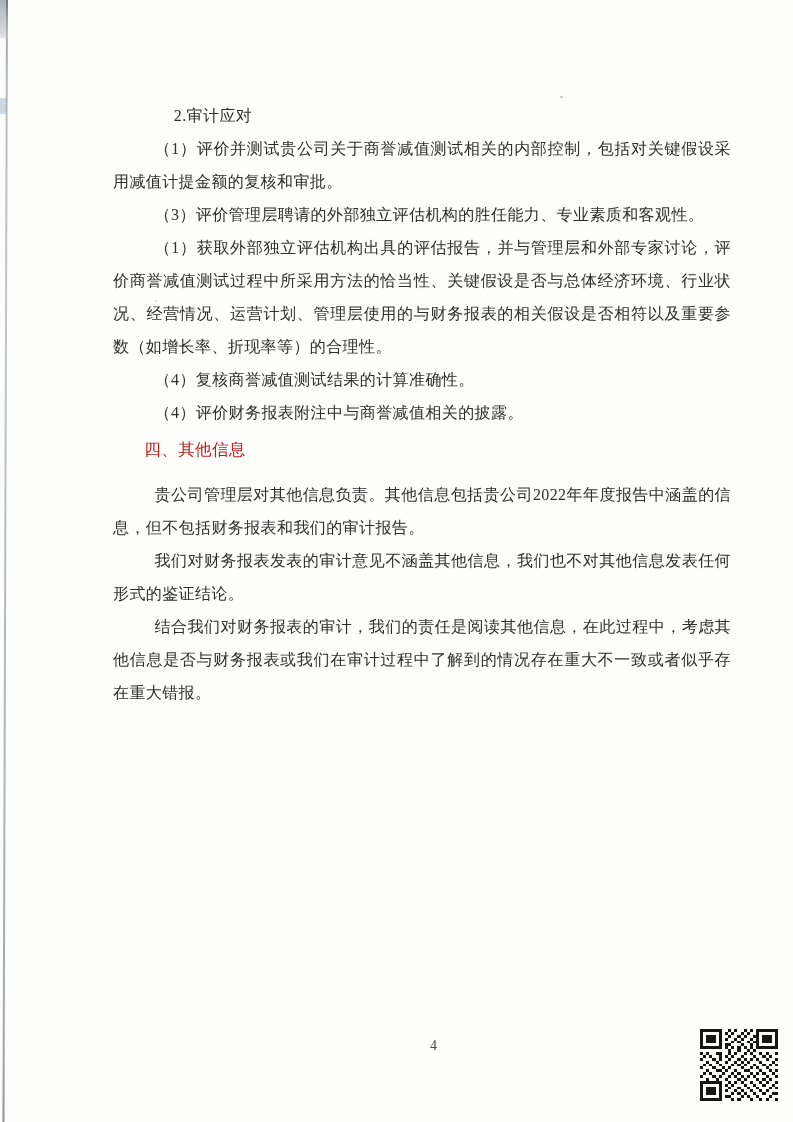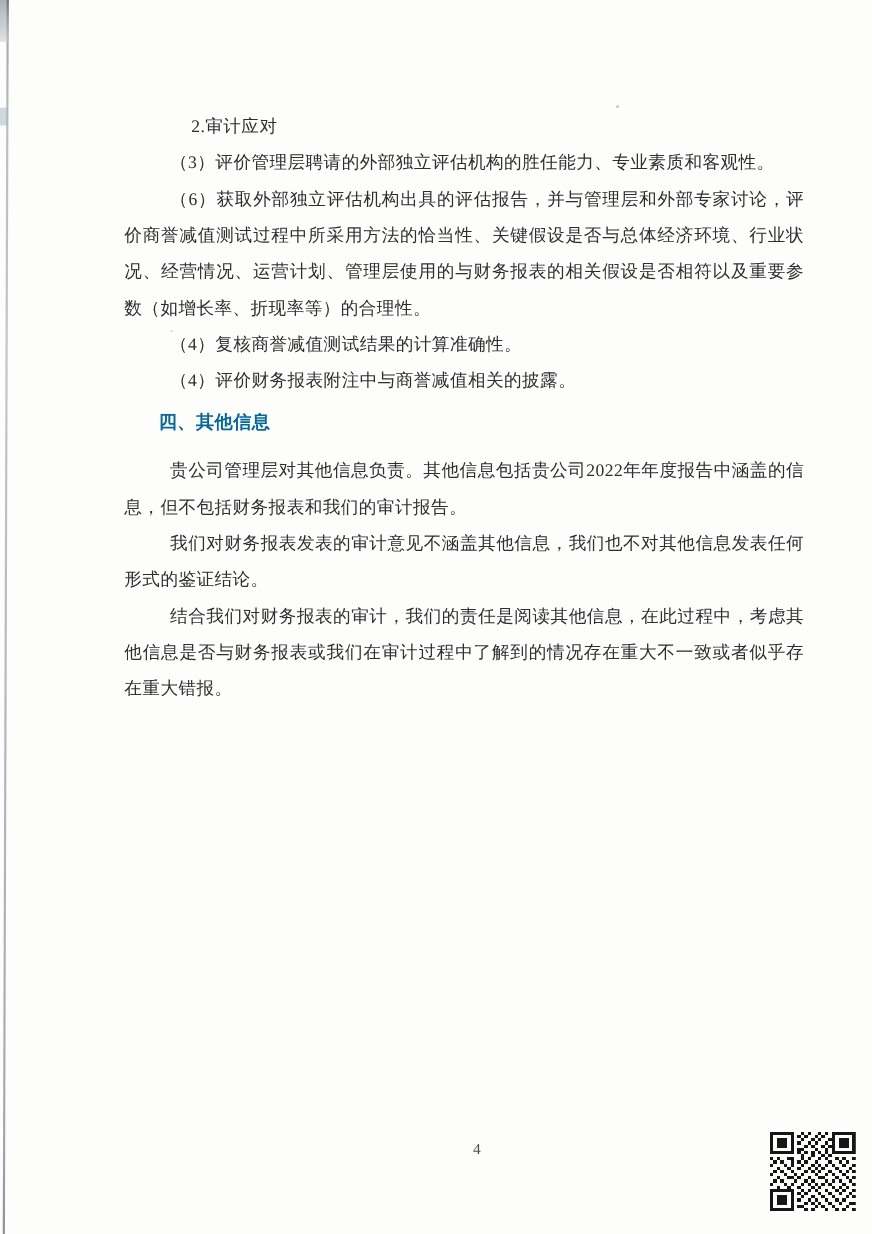--- a/index.html
+++ b/index.html
@@ -40,22 +40,22 @@
     position:absolute;left:113px;top:99px;width:618px;
     font-size:16px;line-height:33px;letter-spacing:.4px;
     text-align:justify;
     filter:blur(.24px);
   }
   .content p{margin:0;}
   .sub{text-indent:3.8em;}
   .para{text-indent:2.6em;}
   .heading{
     text-indent:1.9em;
-    font-weight:bold;
-    color:#0369a1;
+    font-weight:normal;
+    color:#b91c1c;
     font-size:16.5px;
     margin:4px 0 12px 0 !important;
   }
   .footer-pagenum{
     position:absolute;left:430px;top:1038px;
     font-size:14px;color:#4c4c4c;
     font-family:"Liberation Serif","DejaVu Serif",serif;
     filter:blur(.2px);
   }
   .qr-stamp{
@@ -69,22 +69,23 @@
 
   <div class="scan-edge"></div>
   <div class="scan-edge-top"></div>
   <div class="scan-edge-mark"></div>
   <div class="speck s1"></div>
   <div class="speck s2"></div>
   <div class="speck s3"></div>
 
   <main class="content">
     <p class="sub">2.审计应对</p>
+    <p class="para">（1）评价并测试贵公司关于商誉减值测试相关的内部控制，包括对关键假设采用减值计提金额的复核和审批。</p>
     <p class="para">（3）评价管理层聘请的外部独立评估机构的胜任能力、专业素质和客观性。</p>
-    <p class="para">（6）获取外部独立评估机构出具的评估报告，并与管理层和外部专家讨论，评价商誉减值测试过程中所采用方法的恰当性、关键假设是否与总体经济环境、行业状况、经营情况、运营计划、管理层使用的与财务报表的相关假设是否相符以及重要参数（如增长率、折现率等）的合理性。</p>
+    <p class="para">（1）获取外部独立评估机构出具的评估报告，并与管理层和外部专家讨论，评价商誉减值测试过程中所采用方法的恰当性、关键假设是否与总体经济环境、行业状况、经营情况、运营计划、管理层使用的与财务报表的相关假设是否相符以及重要参数（如增长率、折现率等）的合理性。</p>
     <p class="para">（4）复核商誉减值测试结果的计算准确性。</p>
     <p class="para">（4）评价财务报表附注中与商誉减值相关的披露。</p>
     <p class="heading">四、其他信息</p>
     <p class="para">贵公司管理层对其他信息负责。其他信息包括贵公司2022年年度报告中涵盖的信息，但不包括财务报表和我们的审计报告。</p>
     <p class="para">我们对财务报表发表的审计意见不涵盖其他信息，我们也不对其他信息发表任何形式的鉴证结论。</p>
     <p class="para">结合我们对财务报表的审计，我们的责任是阅读其他信息，在此过程中，考虑其他信息是否与财务报表或我们在审计过程中了解到的情况存在重大不一致或者似乎存在重大错报。</p>
   </main>
 
   <div class="footer-pagenum">4</div>
 

